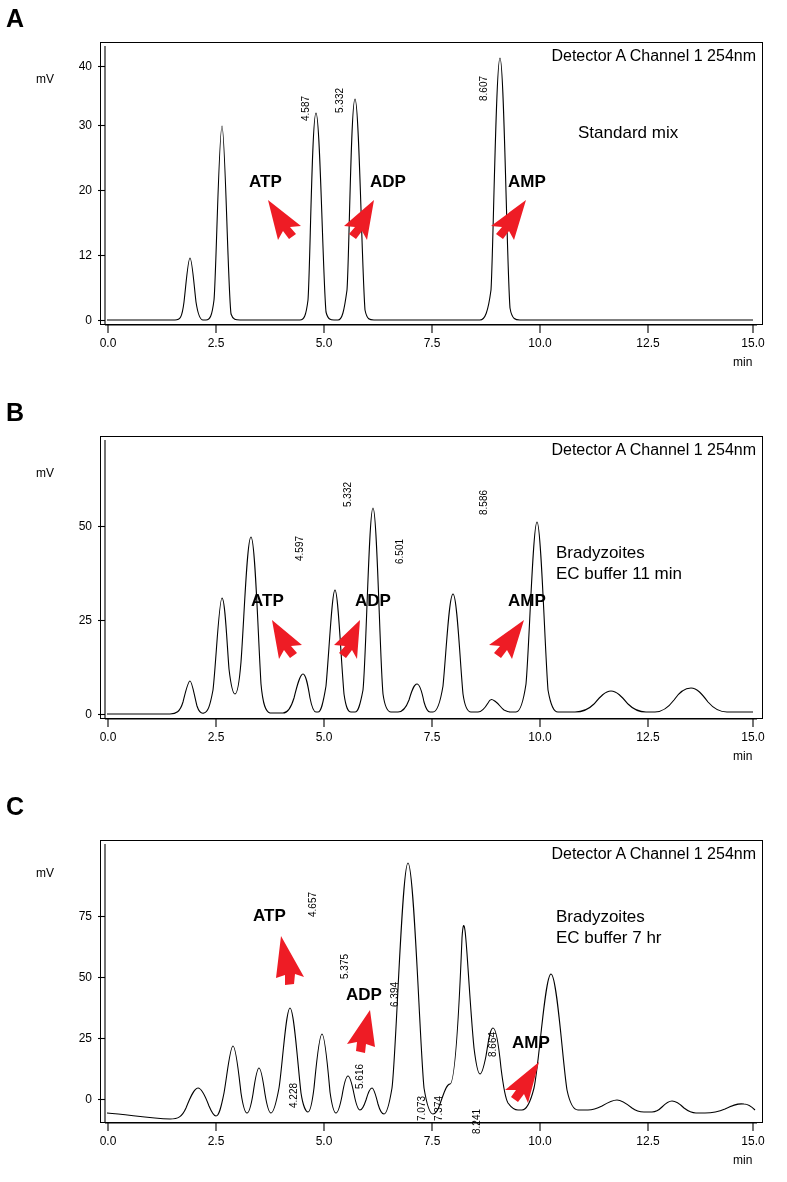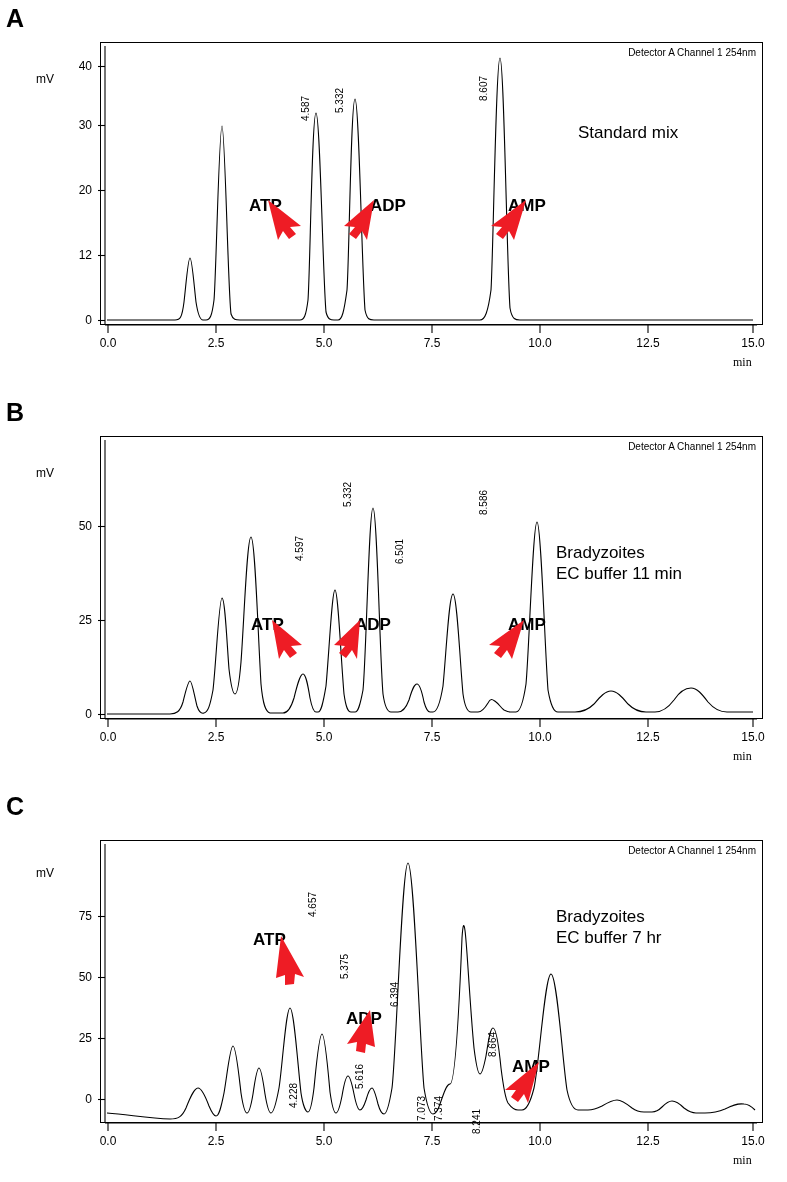--- a/index.html
+++ b/index.html
@@ -1,26 +1,26 @@
 <!DOCTYPE html>
 <html><head>
 <meta charset="utf-8">
 <style>
   html,body{margin:0;padding:0;background:#ffffff;}
   body{width:787px;height:1182px;font-family:"Liberation Sans",sans-serif;color:#000;position:relative;}
   .panel{position:absolute;left:0;width:787px;}
   .panel-letter{position:absolute;font-size:25px;font-weight:bold;font-family:"Liberation Sans",sans-serif;}
   .mv-label{position:absolute;font-size:12px;margin-top:48px;}
-  .min-label{position:absolute;font-size:12px;font-family:Liberation Serif, serif;}
+  .min-label{position:absolute;font-size:12px;}
   .plotbox{position:absolute;border:1px solid #000;background:#fff;box-sizing:border-box;}
-  .detector{position:absolute;font-size:10px;text-align:right;}
+  .detector{position:absolute;font-size:16px;text-align:right;}
   .sample-title{position:absolute;font-size:17px;line-height:1.25;text-align:left;}
   .peaklabel{position:absolute;font-size:10px;transform-origin:left bottom;white-space:nowrap;}
   .rot{transform:rotate(-90deg);}
-  .anno{position:absolute;font-size:17px;font-weight:bold;margin-top:24px;}
+  .anno{position:absolute;font-size:17px;font-weight:bold;}
   .axlabel{position:absolute;font-size:12px;text-align:center;}
   svg{display:block;}
   .trace{fill:none;stroke:#000;stroke-width:1.1;}
   .axisline{stroke:#000;stroke-width:1.1;fill:none;}
   .tick{stroke:#000;stroke-width:1.1;}
   .arrow{fill:#ee1c25;}
 </style>
 </head>
 <body>
 

